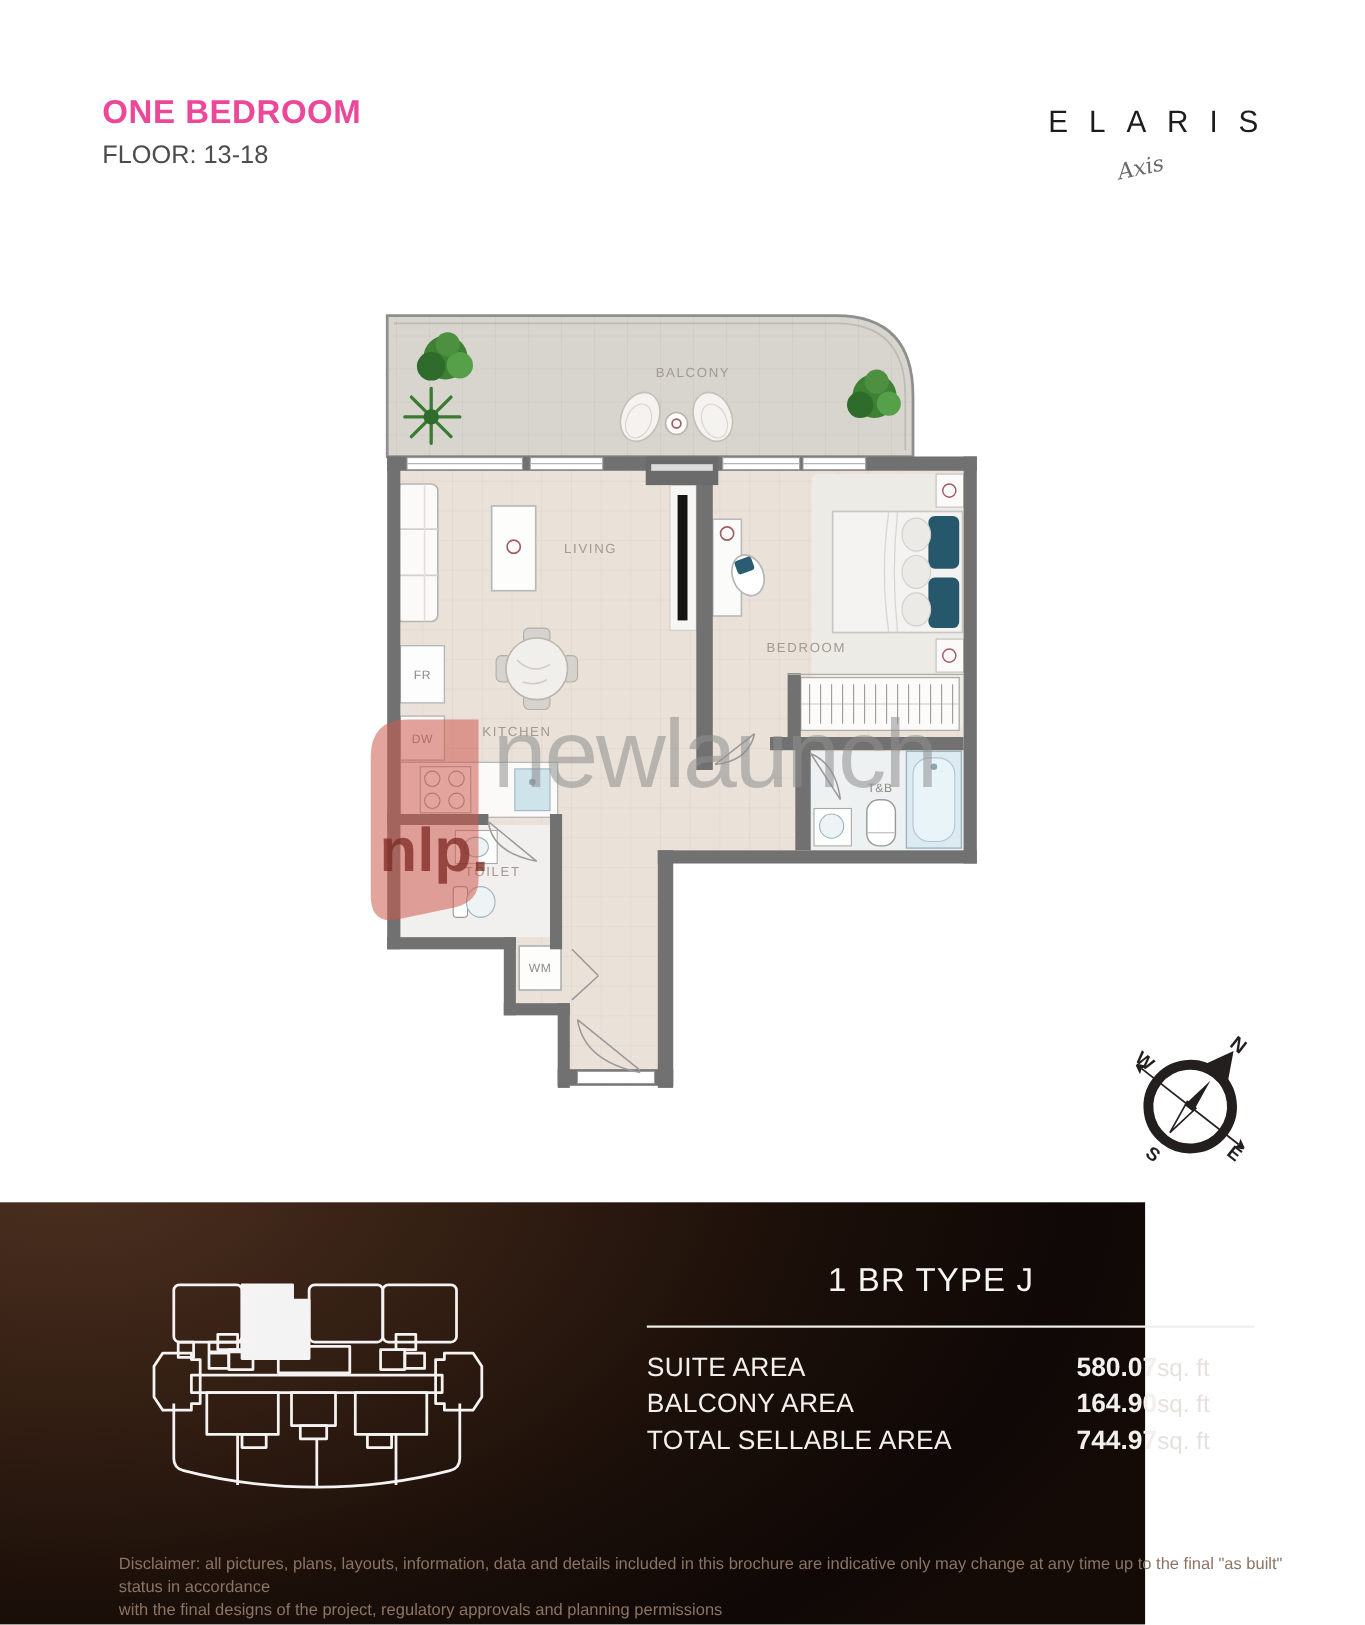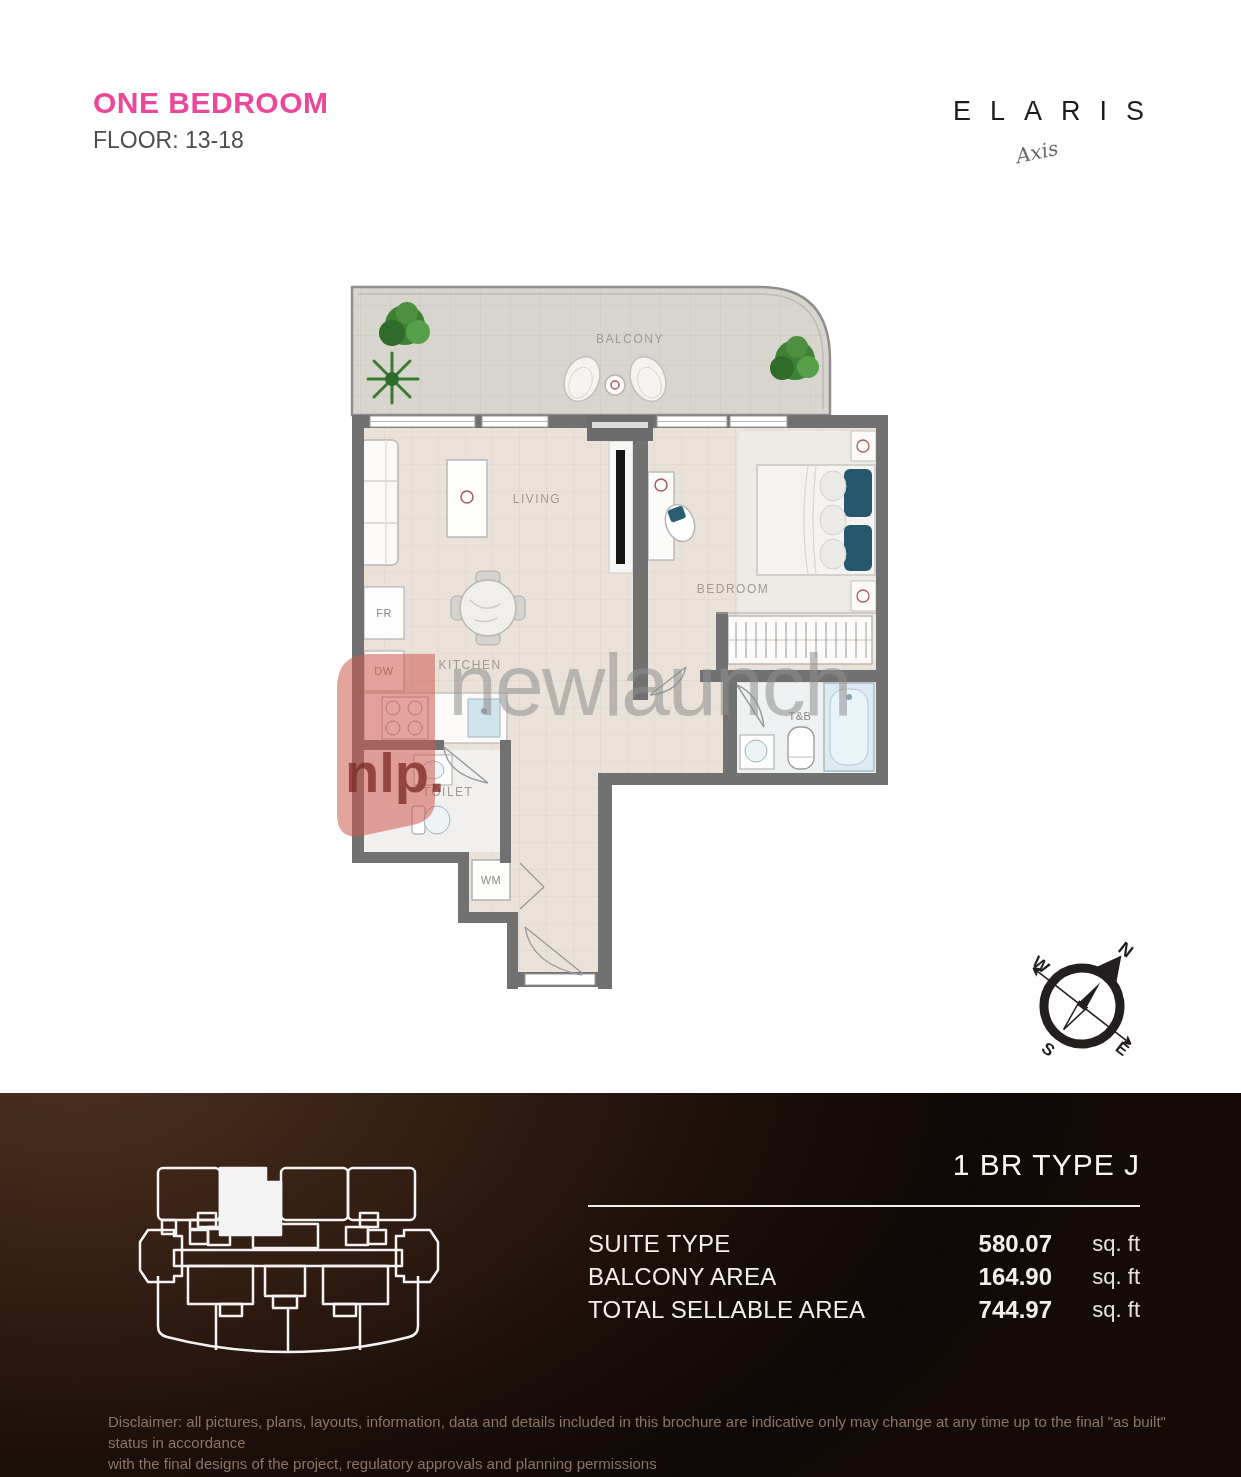--- a/index.html
+++ b/index.html
@@ -11,29 +11,29 @@
   .floor{left:93px;top:127px;font-size:23px;color:#4d4d4d;}
   .brand{top:96px;right:78px;font-size:27px;font-weight:400;color:#1c1c1c;letter-spacing:19px;transform:scaleY(1.04);}
   .brand-sub{left:1002px;top:140px;width:70px;text-align:center;font-family:"DejaVu Serif",serif;
              font-style:italic;font-size:20px;color:#444;opacity:.8;transform:rotate(-12deg);}
   
   .wm-text{left:448px;top:648px;font-size:88px;line-height:73px;letter-spacing:-2px;
            color:#8f8f8f;opacity:.55;z-index:3;font-weight:400;}
   .wm-dot{font-weight:bold;}
   .nlp{z-index:3;left:323px;top:642px;}
   
-  .footer-band{left:0;top:1093px;width:1241px;height:384px;
+  .footer-band{left:0;top:1093px;width:1041px;height:384px;
     background:radial-gradient(1050px 620px at 6% -8%, #4c3020 0%, #311d12 38%, #1b0f09 64%, #0f0806 88%, #140b07 100%);}
   .unit-type{right:101px;top:1148px;font-size:30px;color:#f7f5f3;letter-spacing:1px;}
   .rule{left:588px;top:1205px;width:552px;height:2px;background:#f2efec;}
   .area-rows{left:588px;top:1227px;width:552px;color:#f2efec;}
   .area-row{display:flex;align-items:center;height:33px;}
   .area-label{flex:1;font-size:24px;letter-spacing:.3px;}
   .area-value{width:120px;text-align:right;font-size:24px;font-weight:bold;}
-  .area-unit{width:88px;text-align:right;font-size:22px;color:#e6e1dc;}
+  .area-unit{width:88px;font-size:22px;color:#e6e1dc;}
   .disclaimer{left:95px;top:1411px;width:1070px;font-size:15px;line-height:21px;color:#8b7464;}
   svg text{font-family:"Liberation Sans",sans-serif;}
   .room-label{fill:#a09a92;font-size:12px;letter-spacing:1.5px;}
   .small-label{fill:#8f8a84;font-size:11px;letter-spacing:.5px;}
 </style>
 </head>
 <body>
 
 <div id="page">
 
@@ -303,21 +303,21 @@
         <path d="M20,118 v50 q0,9 9,11 q58,15 121,15 q63,0 121,-15 q9,-2 9,-11 v-50"></path>
         <path d="M78,146 v46 M150,150 v44 M222,146 v46"></path>
       </g>
     </svg>
 
     <div class="abs unit-type" style="top:55px;">1 BR TYPE J</div>
     <div class="abs rule" style="top:112px;"></div>
 
     <div class="abs area-rows" style="top:134px;">
       <div class="area-row">
-        <span class="area-label">SUITE TYPE</span>
+        <span class="area-label">SUITE AREA</span>
         <span class="area-value">580.07</span>
         <span class="area-unit">sq. ft</span>
       </div>
       <div class="area-row">
         <span class="area-label">BALCONY AREA</span>
         <span class="area-value">164.90</span>
         <span class="area-unit">sq. ft</span>
       </div>
       <div class="area-row">
         <span class="area-label">TOTAL SELLABLE AREA</span>

